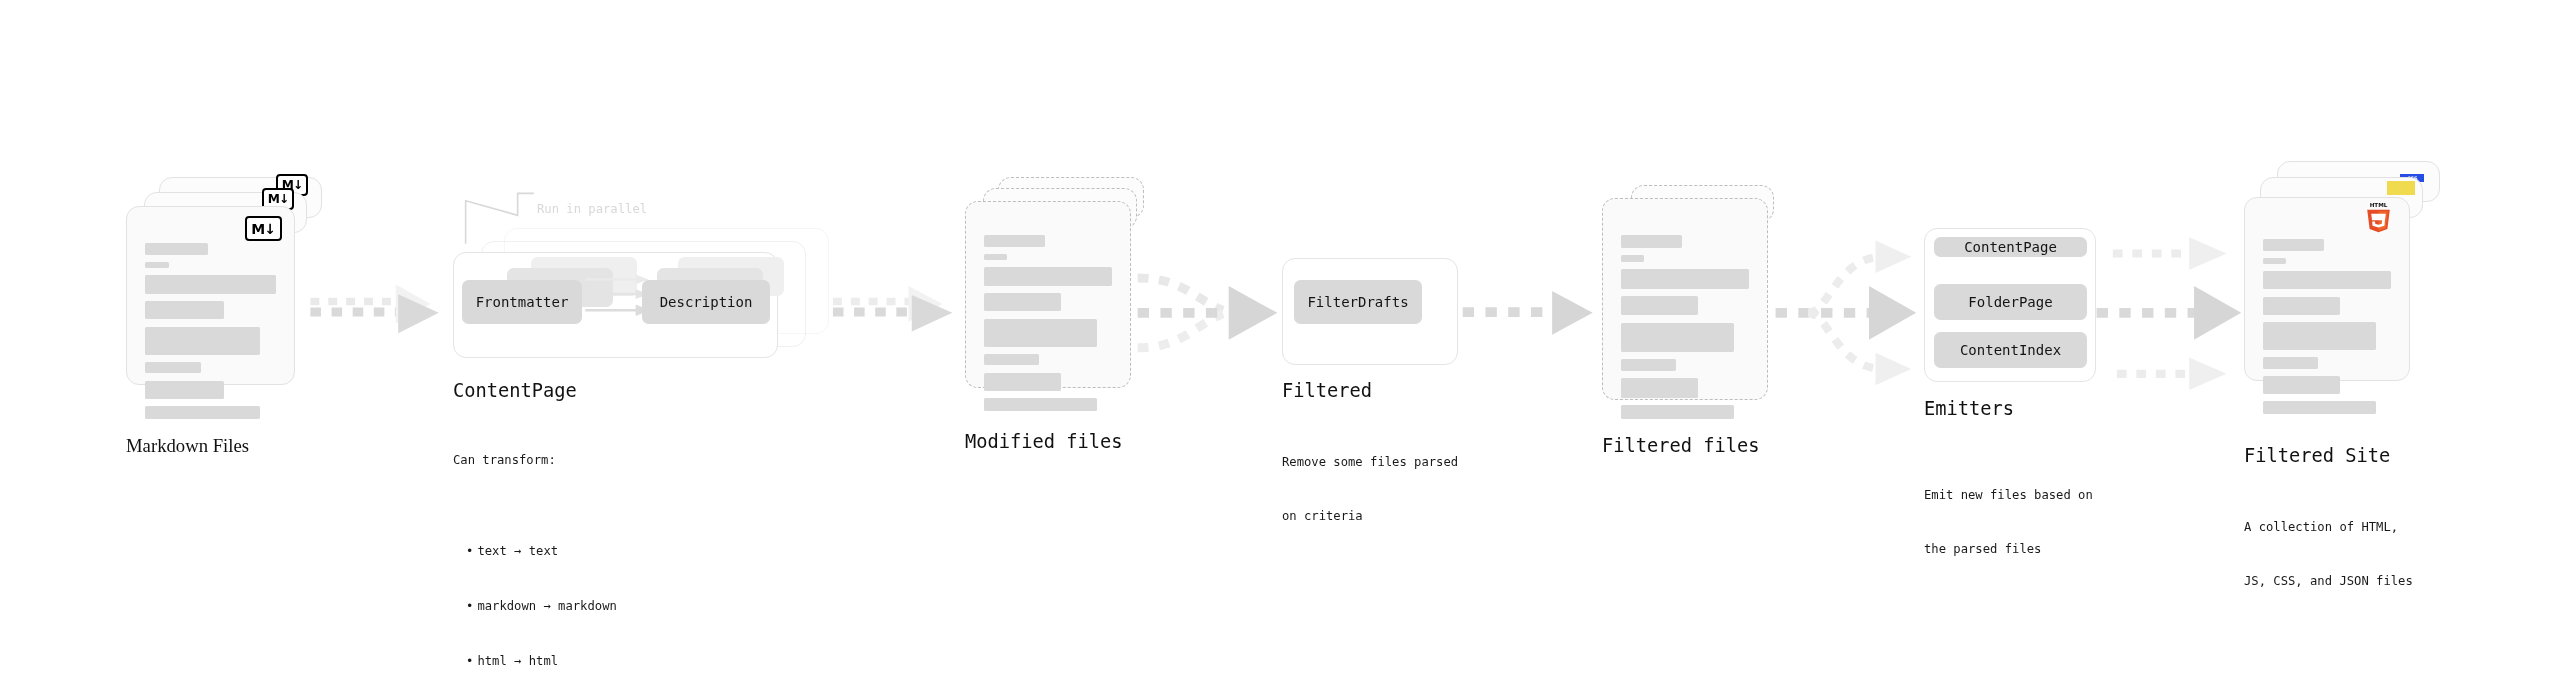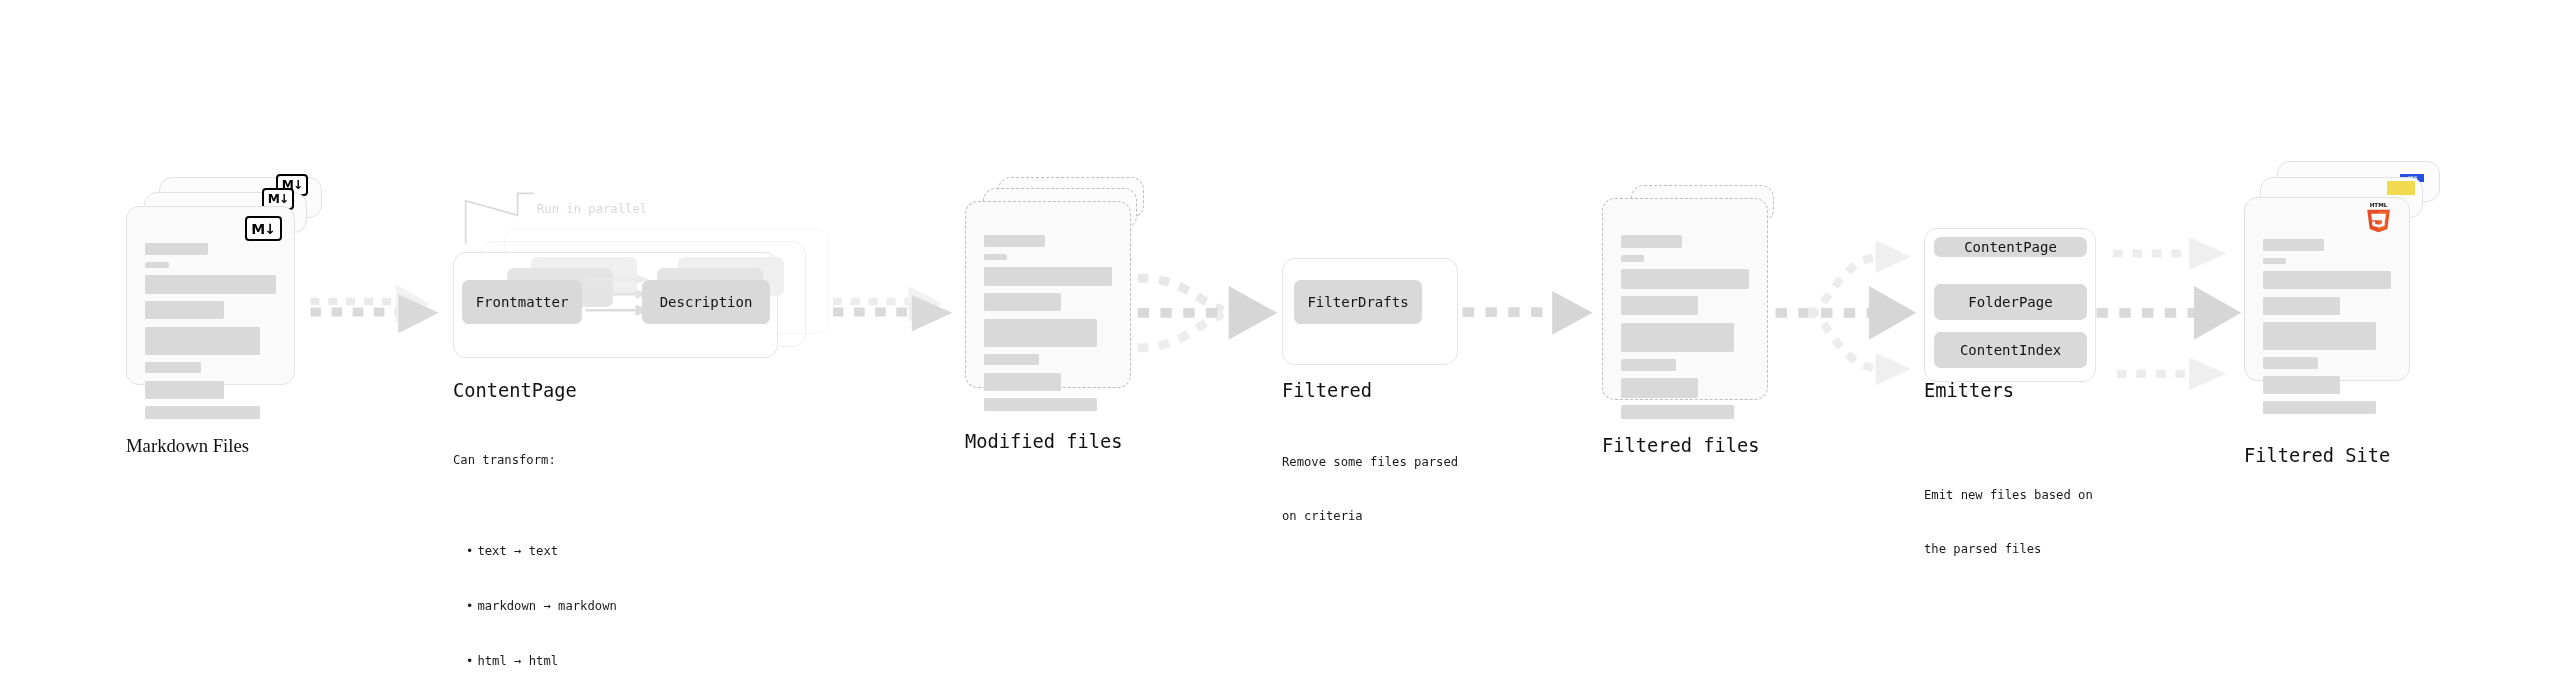--- a/index.html
+++ b/index.html
@@ -362,21 +362,21 @@
   <div class="pill" style="left:1934px; top:237px; width:153px; height:20px;">
     <span>ContentPage</span>
   </div>
   <div class="pill" style="left:1934px; top:284px; width:153px; height:36px;">
     <span>FolderPage</span>
   </div>
   <div class="pill" style="left:1934px; top:332px; width:153px; height:36px;">
     <span>ContentIndex</span>
   </div>
 
-  <div class="caption-title" style="left:1924px; top:380px;">Emitters</div>
+  <div class="caption-title" style="left:1924px; top:398px;">Emitters</div>
   <div class="caption-sub" style="left:1924px; top:449px;">
     <div>Emit new files based on</div>
     <div>the parsed files</div>
   </div>
 
   <div class="docstack" style="left:2244px; top:161px;">
     <div class="doc solid back" style="left:32.5px; top:0px; width:163px; height:41px;"></div>
     <div class="css-badge" style="left:156px; top:13px;">
       <span>CSS</span>
     </div>
@@ -401,15 +401,19 @@
       <svg viewBox="0 0 36 42" width="29" height="34">
         <text x="18" y="8" text-anchor="middle" font-family="DejaVu Sans, Liberation Sans, sans-serif" font-size="7" font-weight="bold" fill="#111">HTML</text>
         <path d="M4 12 L7 36 L18 40 L29 36 L32 12 z" fill="#e44d26"></path>
         <path d="M18 14 L18 38 L27 35 L29.5 14 z" fill="#f16529"></path>
         <path d="M9 17 h18 l-0.6 6 H18 v0 h8.2 l-0.8 9 L18 34 l-7.4 -2 l-0.5 -5.5 h3.6 l0.25 3 l4.05 1.1 l4.05 -1.1 l0.4 -4.5 H9.9 z" fill="#ffffff"></path>
       </svg>
     </div>
   </div>
 
   <div class="caption-title" style="left:2244px; top:445px;">Filtered Site</div>
+  <div class="caption-sub" style="left:2244px; top:481px;">
+    <div>A collection of HTML,</div>
+    <div>JS, CSS, and JSON files</div>
+  </div>
 
 </div>
 
 
 </body></html>

